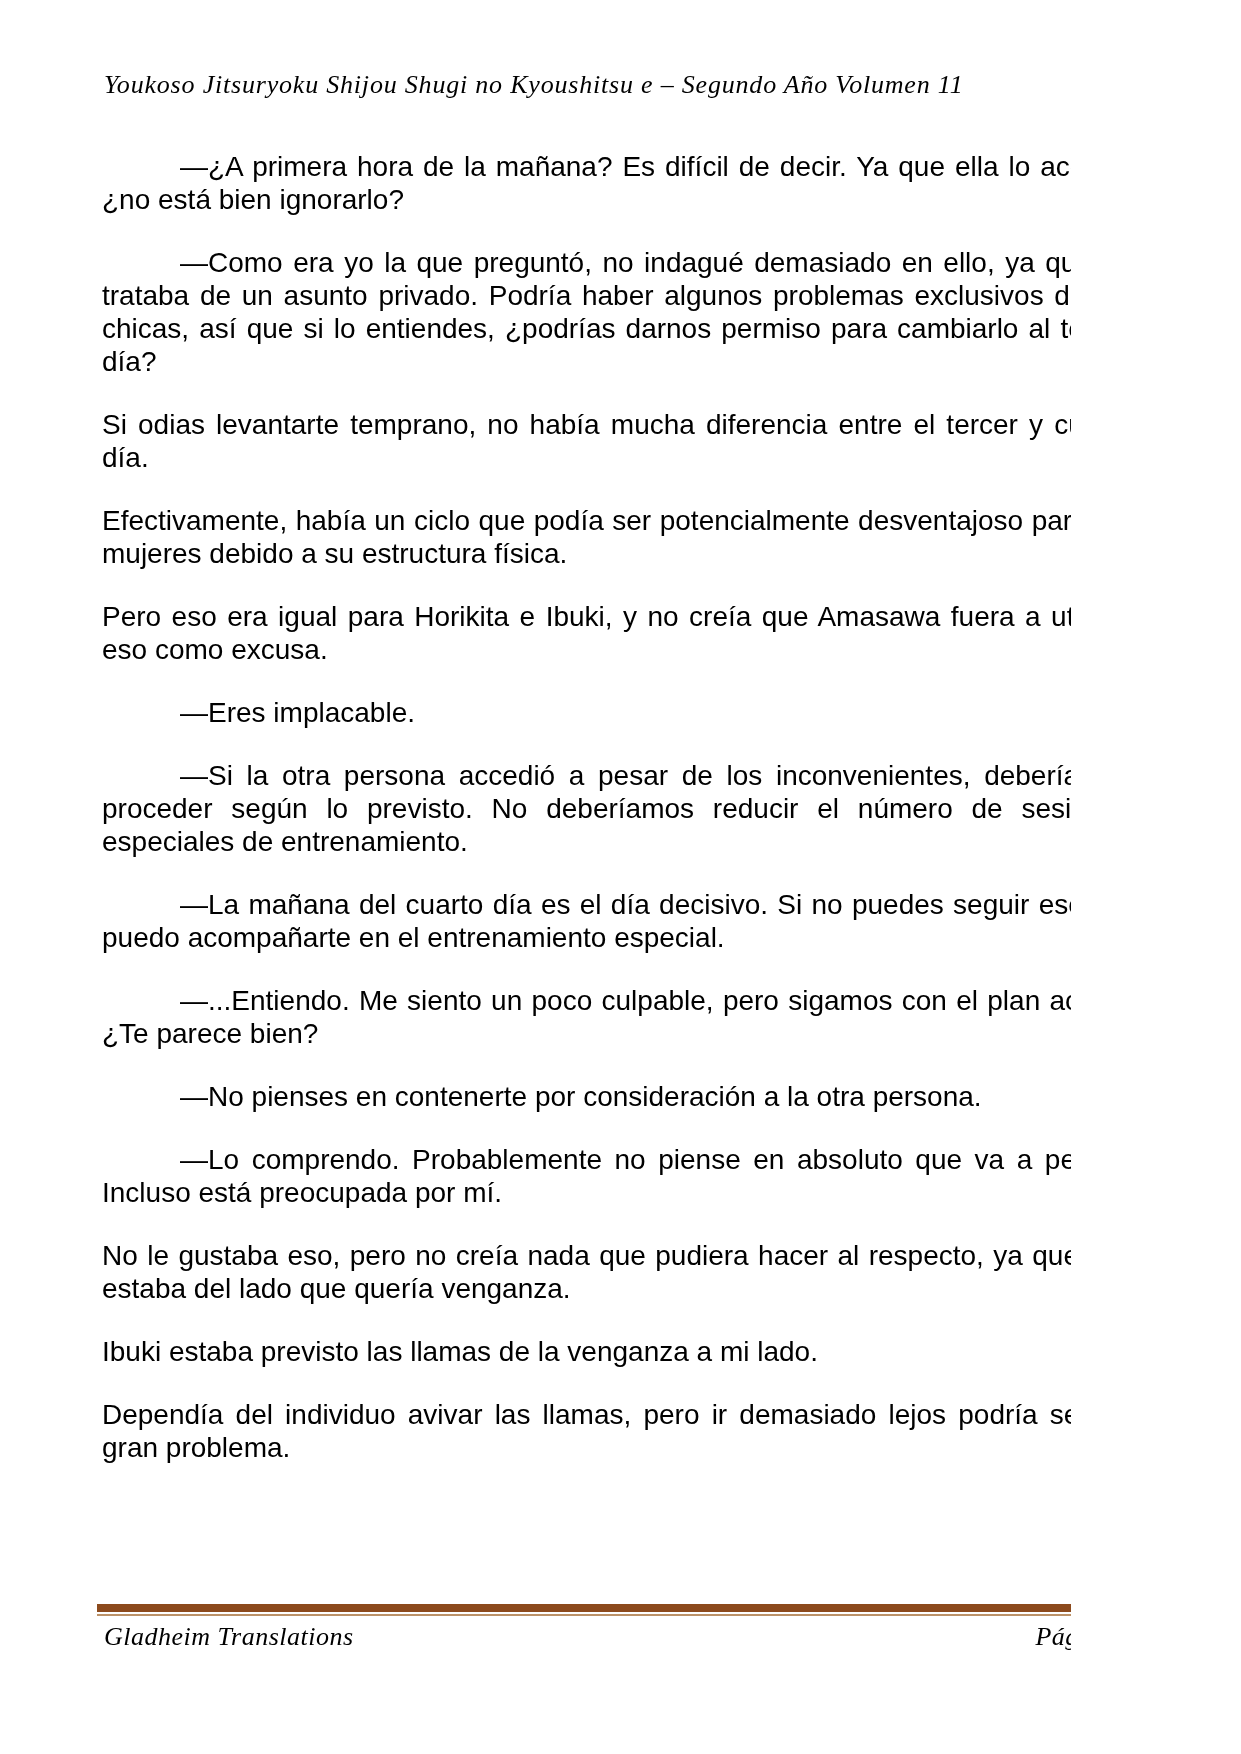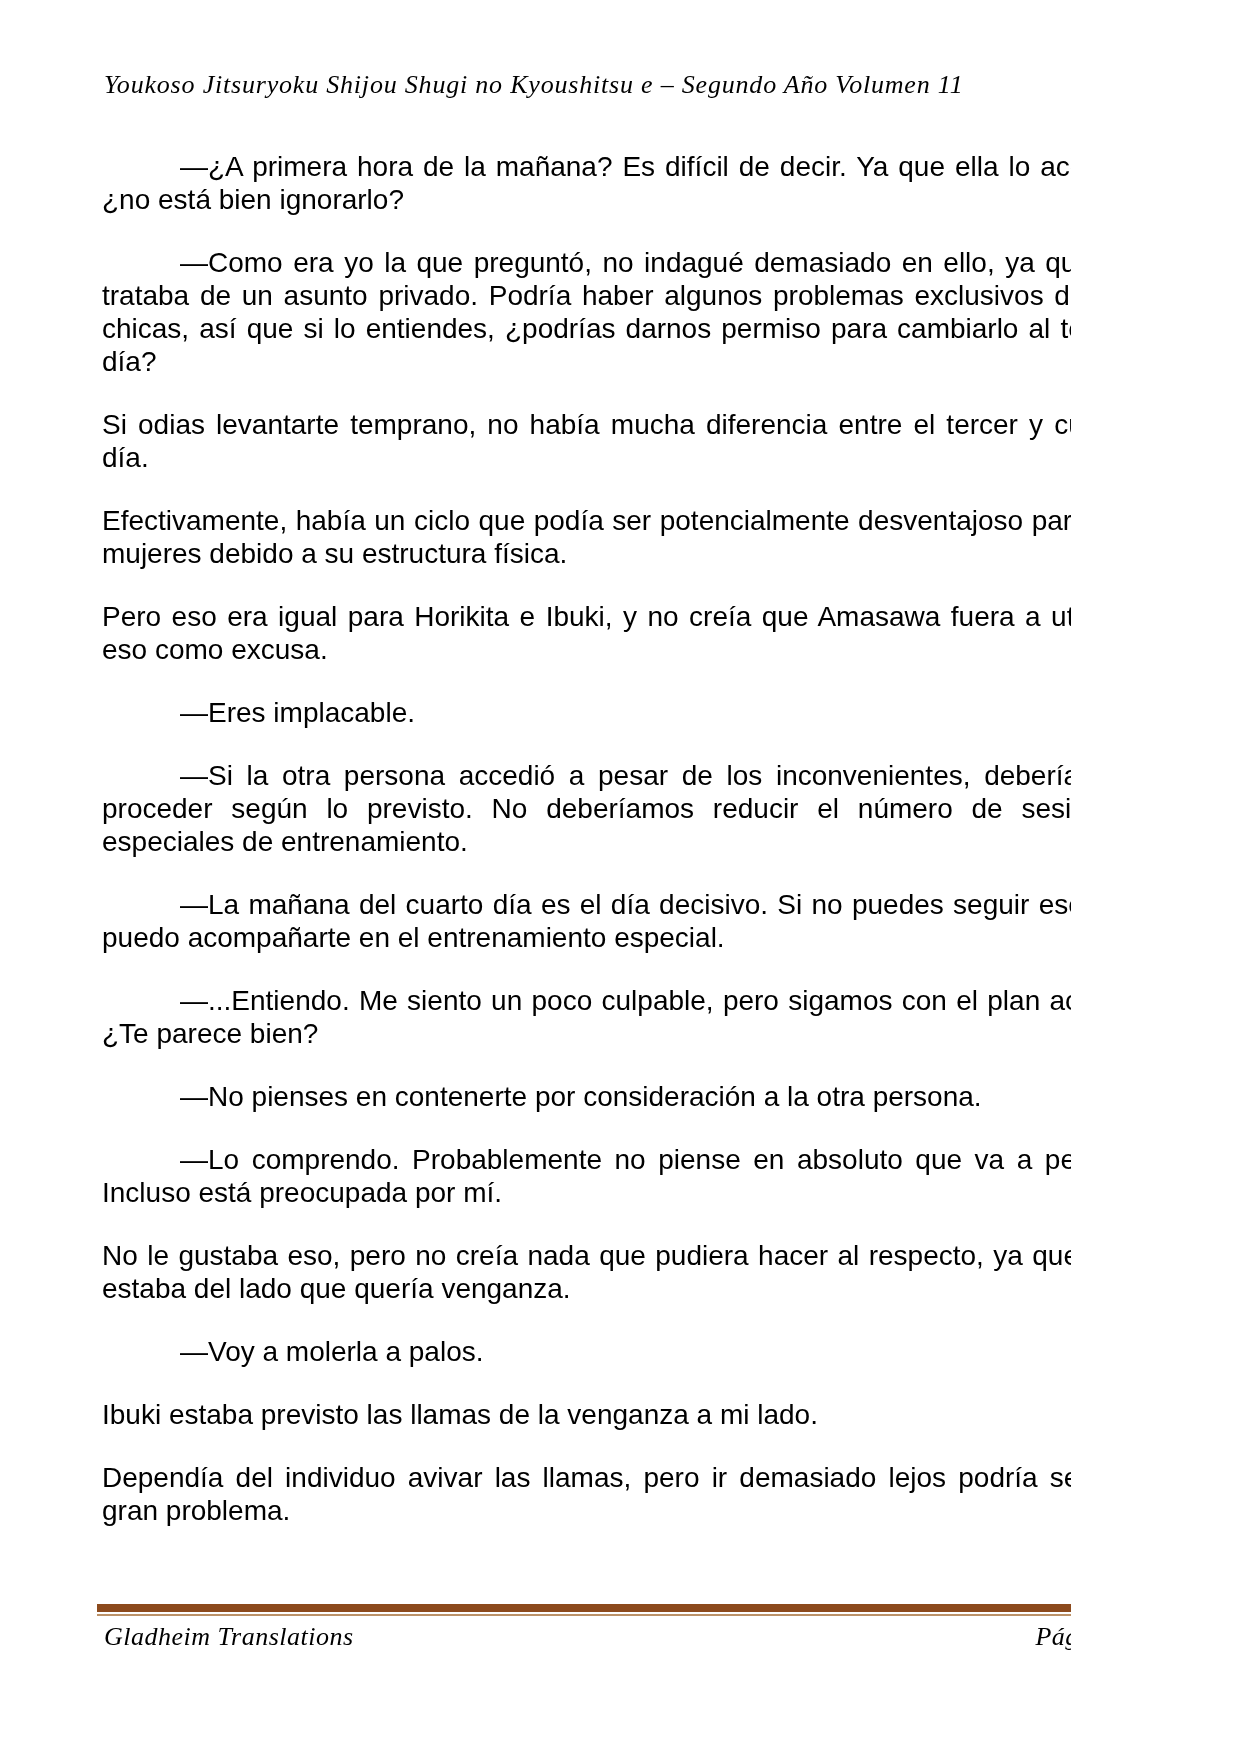--- a/index.html
+++ b/index.html
@@ -95,21 +95,20 @@
       <p class="para narration">Si odias levantarte temprano, no había mucha diferencia entre el tercer y cuarto día.</p>
       <p class="para narration">Efectivamente, había un ciclo que podía ser potencialmente desventajoso para las mujeres debido a su estructura física.</p>
       <p class="para narration">Pero eso era igual para Horikita e Ibuki, y no creía que Amasawa fuera a utilizar eso como excusa.</p>
       <p class="para dialogue">—Eres implacable.</p>
       <p class="para dialogue">—Si la otra persona accedió a pesar de los inconvenientes, deberíamos proceder según lo previsto. No deberíamos reducir el número de sesiones especiales de entrenamiento.</p>
       <p class="para dialogue">—La mañana del cuarto día es el día decisivo. Si no puedes seguir eso, no puedo acompañarte en el entrenamiento especial.</p>
       <p class="para dialogue">—...Entiendo. Me siento un poco culpable, pero sigamos con el plan actual. ¿Te parece bien?</p>
       <p class="para dialogue">—No pienses en contenerte por consideración a la otra persona.</p>
       <p class="para dialogue">—Lo comprendo. Probablemente no piense en absoluto que va a perder. Incluso está preocupada por mí.</p>
       <p class="para narration">No le gustaba eso, pero no creía nada que pudiera hacer al respecto, ya que ella estaba del lado que quería venganza.</p>
-      <p class="para dialogue">—Voy a molerla a palos.</p>
       <p class="para narration">Ibuki estaba previsto las llamas de la venganza a mi lado.</p>
       <p class="para narration">Dependía del individuo avivar las llamas, pero ir demasiado lejos podría ser un gran problema.</p>
     </div>
 
   <div class="footer-rule">
     <div class="rule-thick"></div>
     <div class="rule-gap"></div>
     <div class="rule-thin"></div>
   </div>
 

